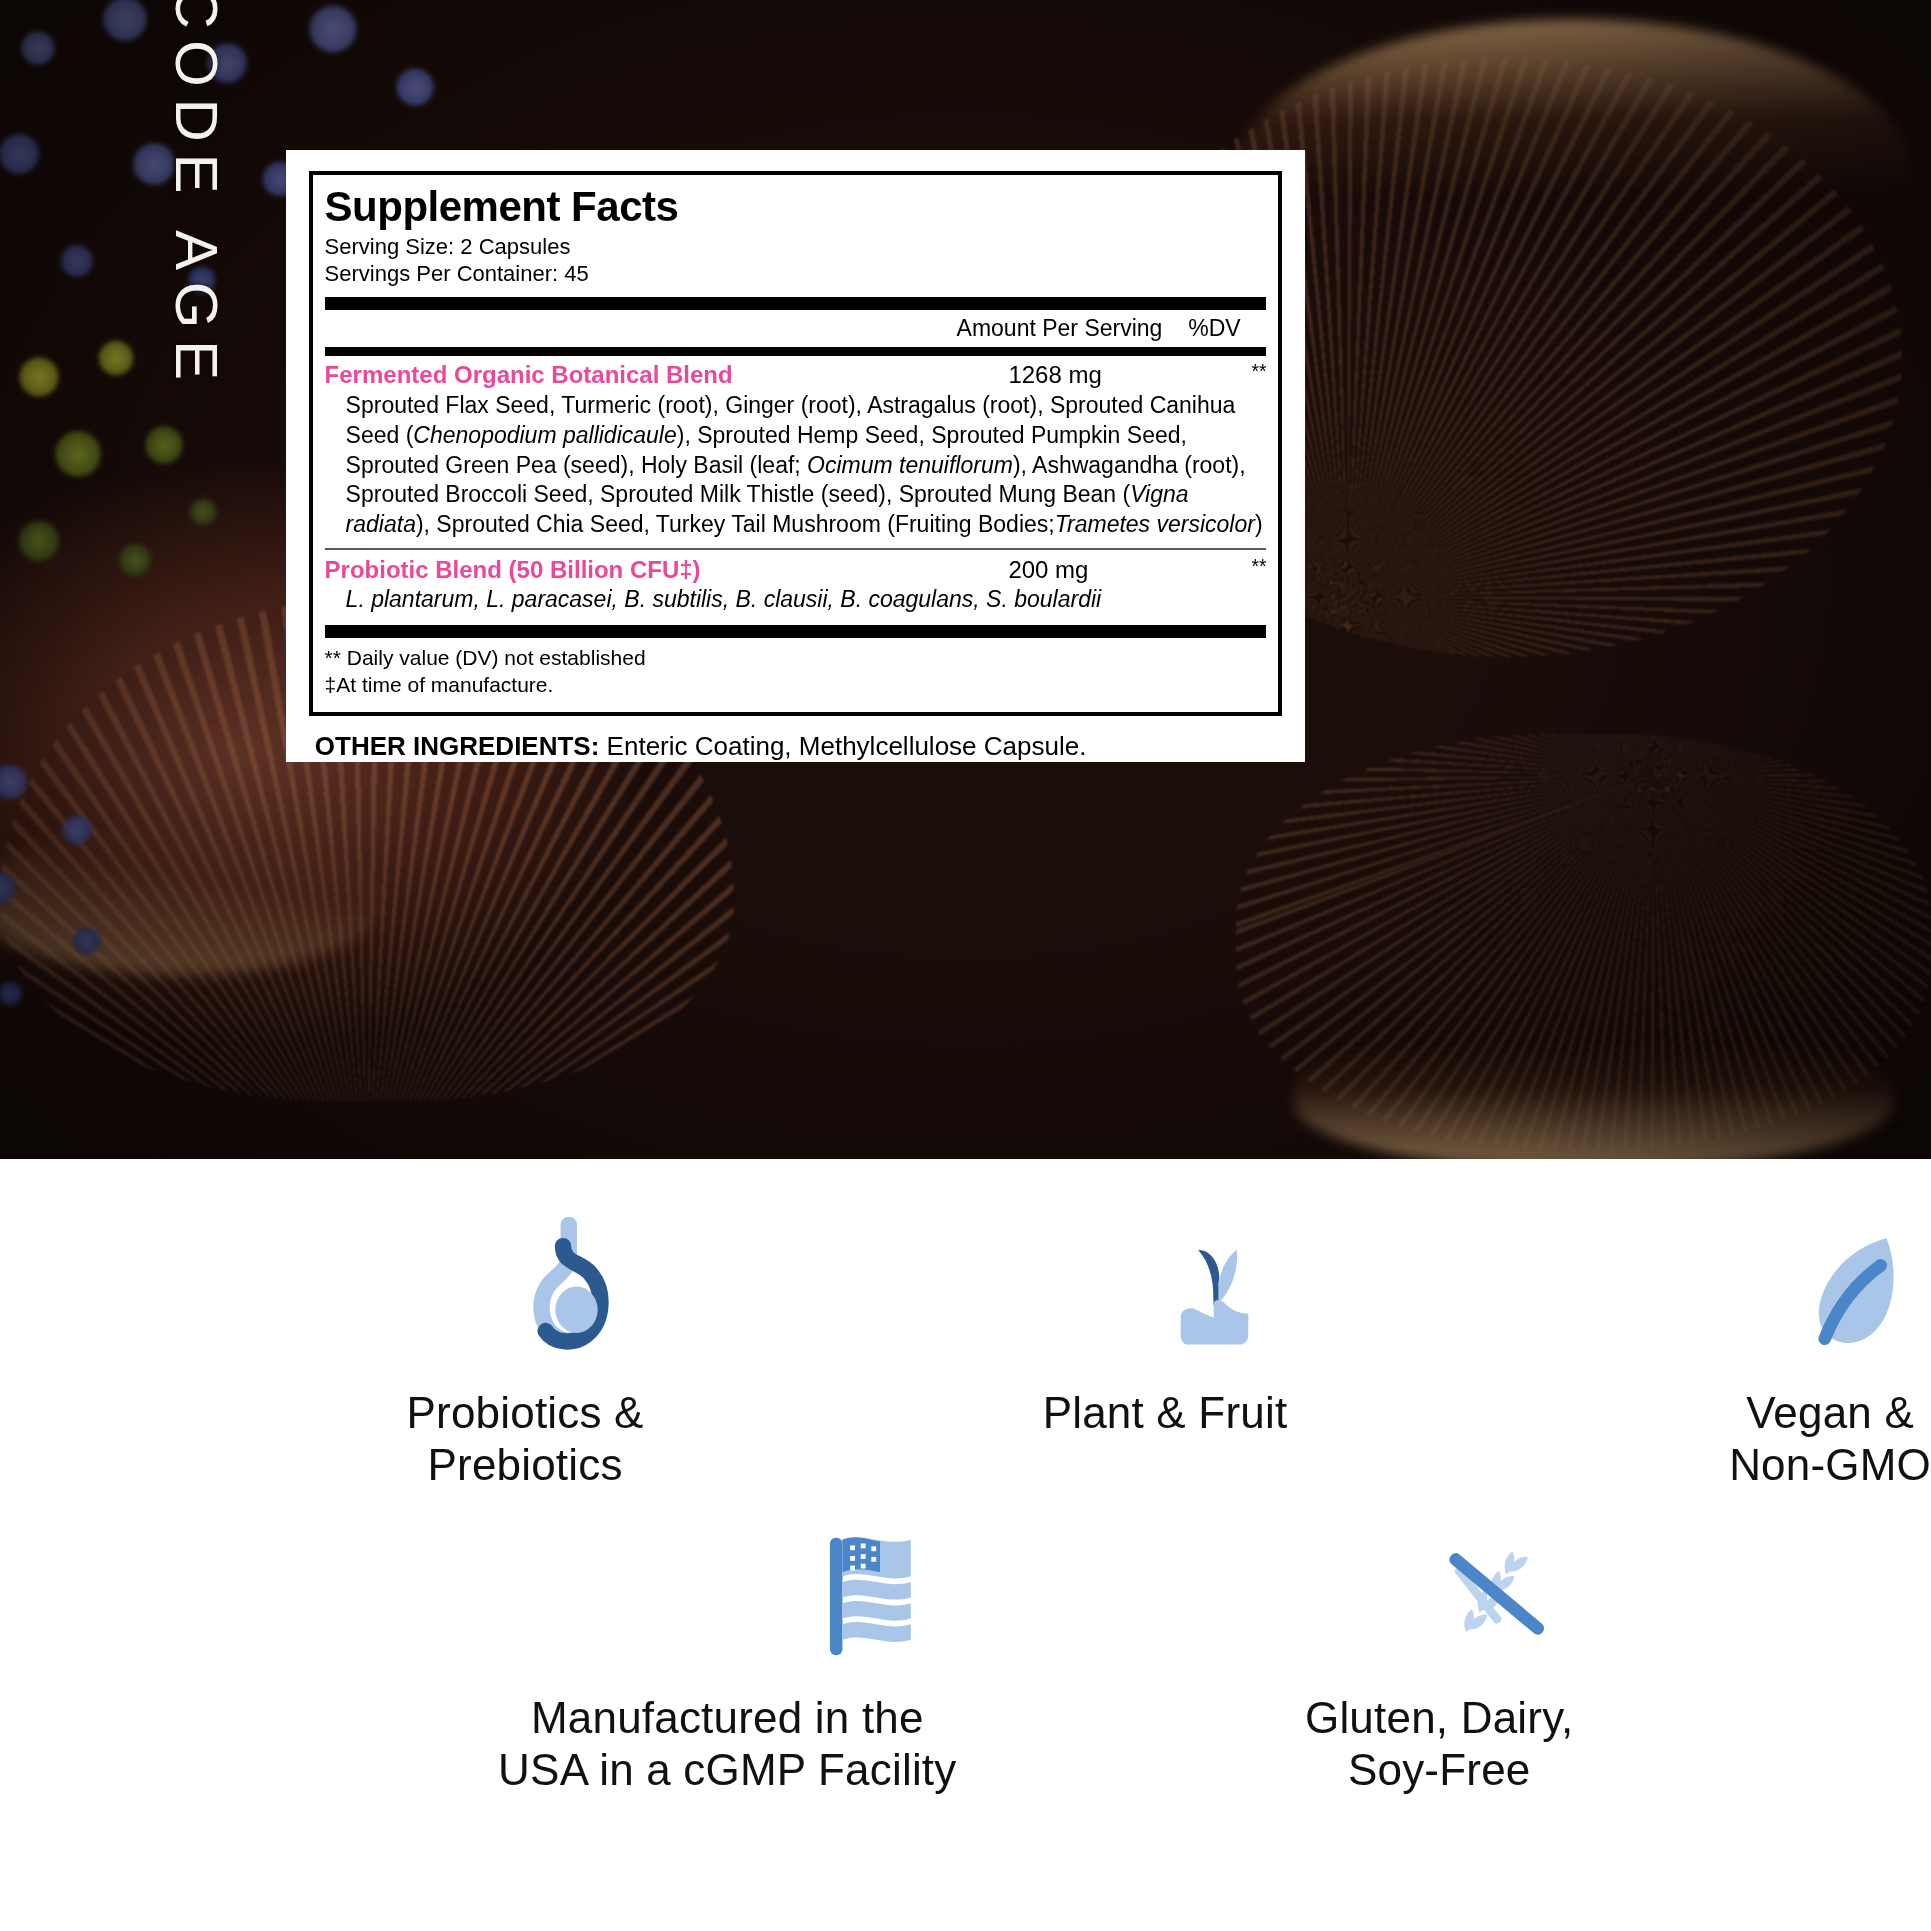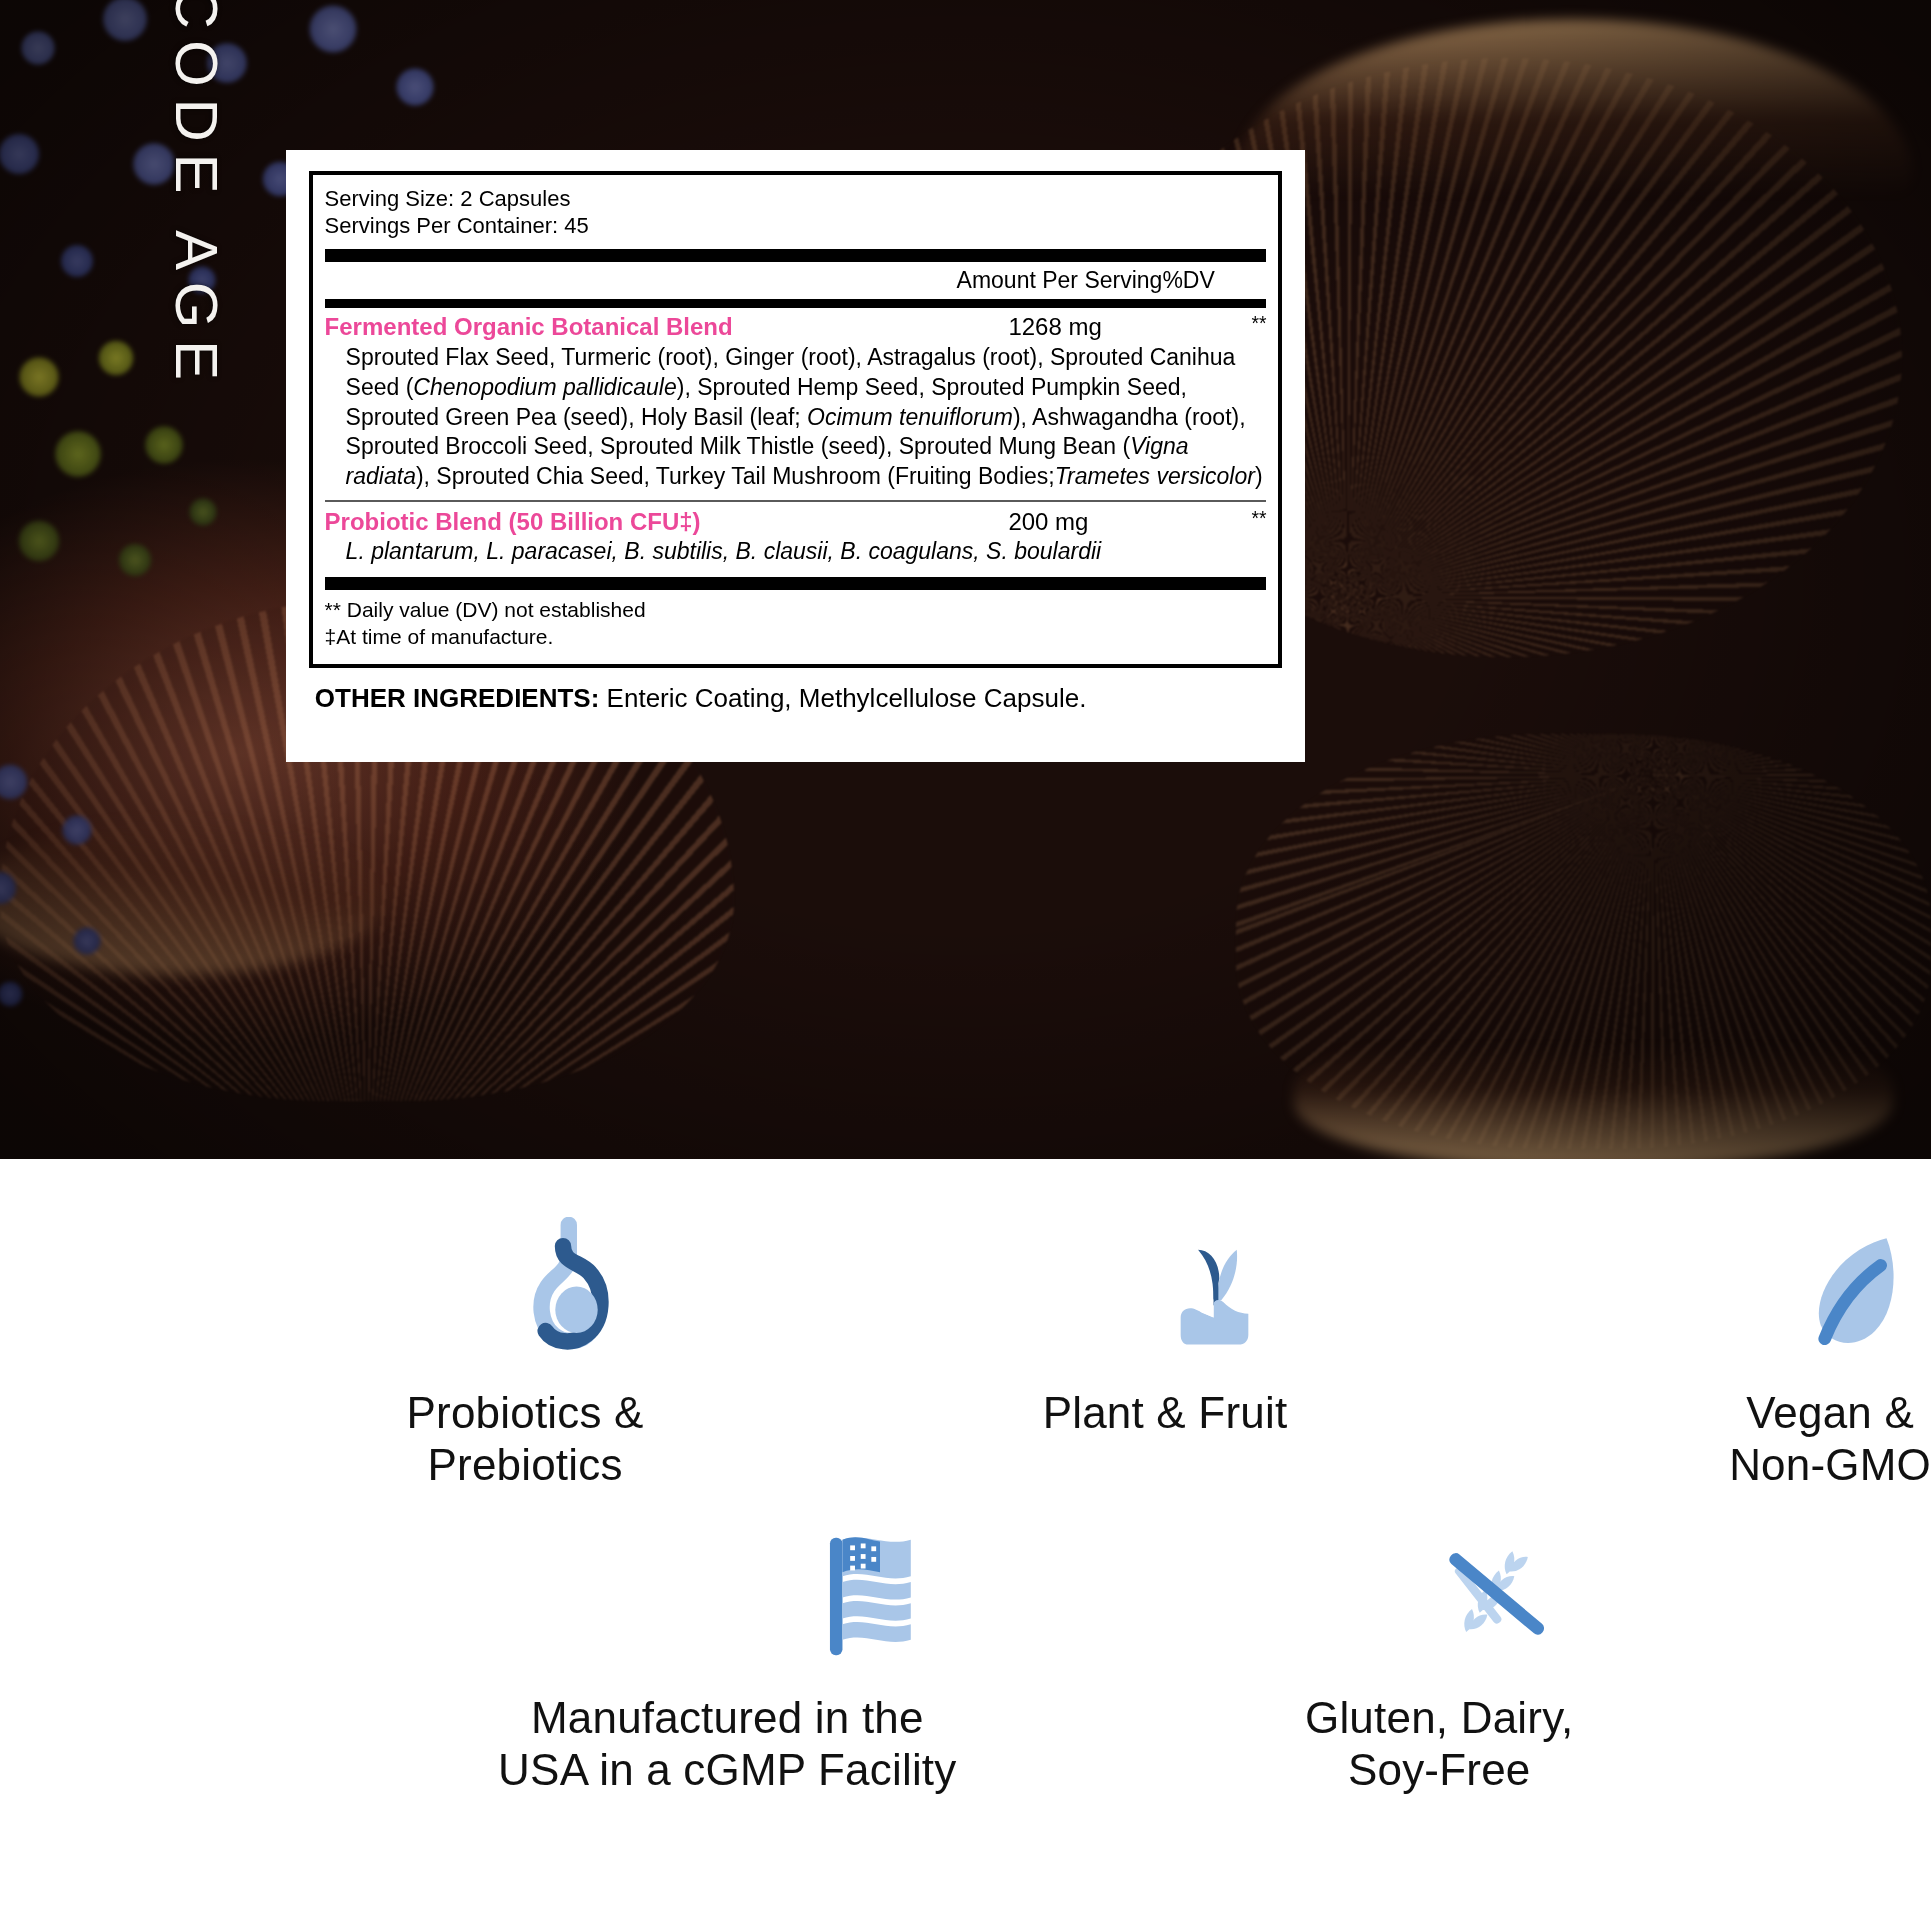--- a/index.html
+++ b/index.html
@@ -133,21 +133,21 @@
     font-size:42px;font-weight:700;letter-spacing:-0.5px;line-height:1.05;
     margin:0 0 3.9px 0;color:#000;
   }
   .sf-serv{font-size:22px;line-height:1.24;color:#000;}
   .rule-thick{height:13.5px;background:#000;margin:9.7px 0 0 0;}
   .rule-med{height:8.7px;background:#000;margin:0;}
   .rule-hair{height:1.9px;background:#5a5a5a;margin:0;}
 
   .hdr-row{display:flex;justify-content:flex-end;align-items:baseline;padding:4.8px 0 4.8px 0;}
   .hdr-aps{font-size:23px;color:#000;}
-  .hdr-dv{font-size:23px;color:#000;width:104px;text-align:left;}
+  .hdr-dv{font-size:23px;color:#000;width:104px;text-align:center;}
 
   .nutri-row{display:flex;align-items:flex-start;padding-top:5.8px;}
   .nutri-name{flex:1;font-size:24px;font-weight:700;color:#ec4899;line-height:1.18;}
   .nutri-amt{width:154px;text-align:left;font-size:24px;color:#000;line-height:1.18;}
   .nutri-dv{width:104px;text-align:right;font-size:19.3px;color:#000;line-height:1.1;}
   .ing-list{font-size:23px;line-height:1.30;color:#000;padding-left:21px;padding-top:1px;}
   .ing-list em{font-style:italic;}
   .prob-list{font-size:23px;line-height:1.30;color:#000;padding-left:21px;font-style:italic;padding-top:1px;}
   .footnotes{font-size:21px;line-height:1.28;color:#000;padding-top:6.8px;padding-bottom:5.8px;}
   .other-ing{
@@ -191,20 +191,21 @@
       <div class="bg-vignette"></div>
     </div>
 
     <div class="brand">
       <div class="brand-text">CODE AGE</div>
     </div>
 
     <div class="sf-card">
       <div class="sf-box">
 
+        <div class="sf-title">Supplement Facts</div>
 
         <div class="sf-serv">Serving Size: 2 Capsules</div>
         <div class="sf-serv">Servings Per Container: 45</div>
 
         <div class="rule-thick"></div>
 
         <div class="hdr-row">
           <div class="hdr-aps">Amount Per Serving</div>
           <div class="hdr-dv">%DV</div>
         </div>

